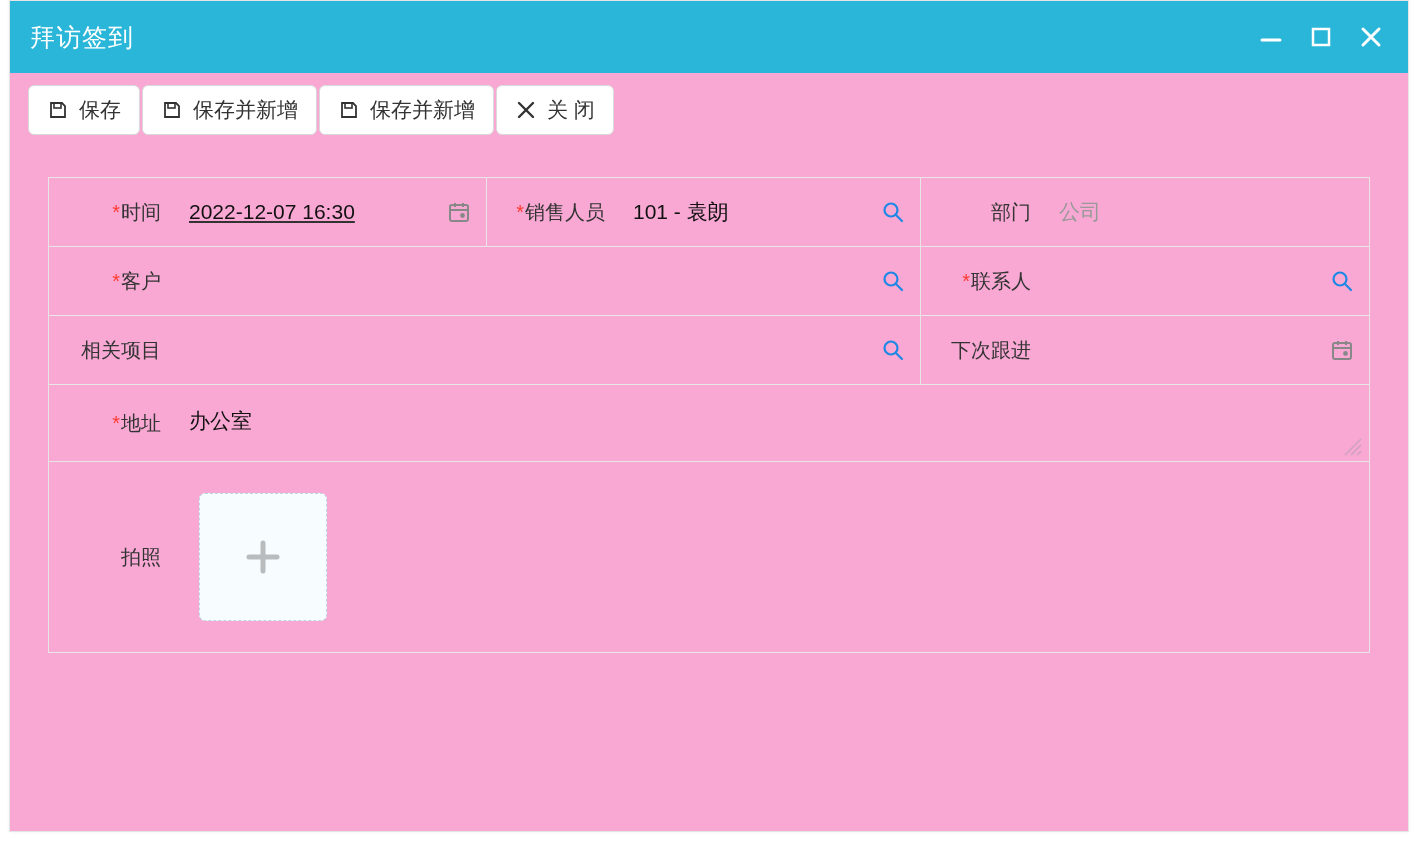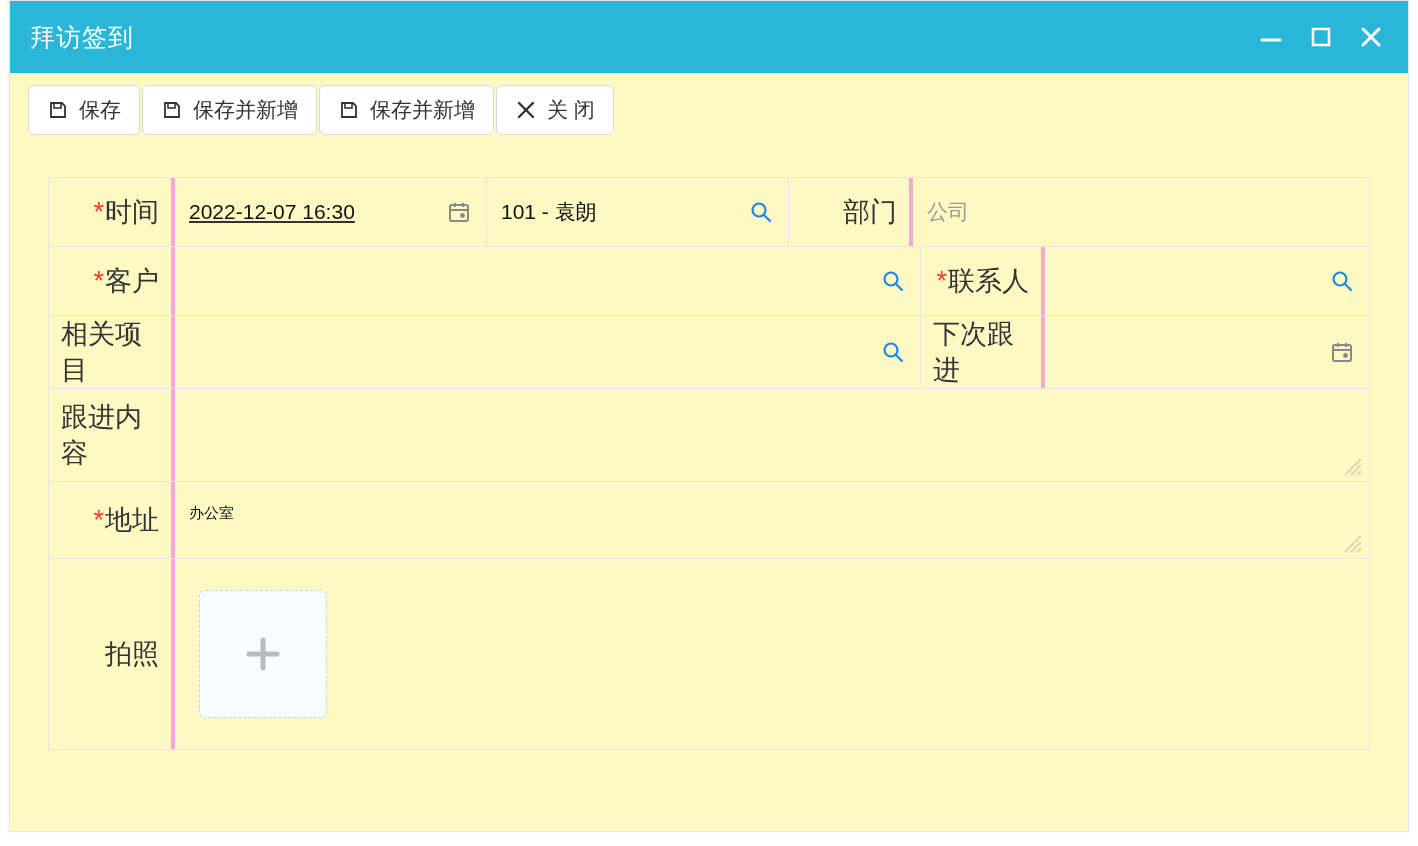--- a/index.html
+++ b/index.html
@@ -1,36 +1,36 @@
 <!DOCTYPE html>
 <html><head>
 <meta charset="utf-8">
 <style>
 * { box-sizing: border-box; margin: 0; padding: 0; }
 html, body { height: 100%; font-family: "Microsoft YaHei", "PingFang SC", Arial, sans-serif; background: #fff; color: #333; }
-.window { width: 1400px; height: 832px; margin: 0 auto; border: 1px solid #e5e5e5; background: #fef9c3; display: flex; flex-direction: column; box-shadow: 0 0 4px rgba(0,0,0,0.05); }
+.window { width: 1400px; height: 832px; margin: 0 auto; border: 1px solid #e5e5e5; background: #f9a8d4; display: flex; flex-direction: column; box-shadow: 0 0 4px rgba(0,0,0,0.05); }
 .titlebar { height: 72px; background: #29b6d8; display: flex; align-items: center; justify-content: space-between; padding: 0 24px 0 20px; color: #fff; }
 .titlebar .title { font-size: 25px; font-weight: 400; letter-spacing: 1px; }
 .titlebar .controls { display: flex; gap: 24px; align-items: center; }
 .titlebar .controls .ctrl { width: 26px; height: 26px; display: flex; align-items: center; justify-content: center; cursor: pointer; }
 .toolbar { padding: 12px 18px 12px 18px; display: flex; gap: 2px; }
 .btn { display: inline-flex; align-items: center; gap: 10px; border: 1px solid #d9d9d9; background: #fff; border-radius: 6px; padding: 10px 18px; font-size: 21px; color: #333; cursor: pointer; }
 .btn .bicon { width: 22px; height: 22px; display: inline-flex; align-items: center; justify-content: center; }
 .form-area { padding: 30px 38px 30px 38px; }
 .form-table { border: 1px solid #e6e6e6; width: 100%; }
 .form-row { display: flex; border-bottom: 1px solid #e6e6e6; }
 .form-row:last-child { border-bottom: none; }
-.lbl { flex: 0 0 126px; border-right: 4px solid #f9a8d4; display: flex; align-items: center; justify-content: flex-end; padding: 0 12px; font-size: 27px; color: #333; min-height: 68px; }
+.lbl { flex: 0 0 126px; border-right: 2px solid #f9a8d4; display: flex; align-items: center; justify-content: flex-end; padding: 0 12px; font-size: 20px; color: #333; min-height: 68px; }
 .req::before { content: "*"; color: #ff3b30; margin-right: 1px; }
 .fld { position: relative; display: flex; align-items: center; border-right: 1px solid #e6e6e6; padding: 0 14px; min-height: 68px; font-size: 21px; }
 .fld:last-child { border-right: none; }
 .fld input[type=text] { border: none; outline: none; width: 100%; font-size: 21px; color: #111; background: transparent; padding-right: 36px; }
 .fld input::placeholder { color: #999; }
 .fld .trailing { position: absolute; right: 14px; top: 50%; transform: translateY(-50%); width: 26px; height: 26px; display: flex; align-items: center; justify-content: center; cursor: pointer; }
-.fld textarea { border: none; outline: none; resize: none; width: 100%; height: 100%; font-size: 15px; color: #111; background: transparent; padding-top: 22px; }
+.fld textarea { border: none; outline: none; resize: none; width: 100%; height: 100%; font-size: 21px; color: #111; background: transparent; padding-top: 22px; }
 .resize-grip { position: absolute; right: 6px; bottom: 4px; width: 22px; height: 22px; opacity: 0.35; pointer-events: none; }
 .photo-cell { padding: 30px 14px 30px 24px; min-height: 190px; display: flex; align-items: center; }
 .photo-add { width: 128px; height: 128px; border: 1px dashed #b9d8e6; border-radius: 6px; background: #f7fcfe; display: flex; align-items: center; justify-content: center; cursor: pointer; }
 .photo-add svg { opacity: 0.55; }
 
 .w-time   { flex: 0 0 312px; text-decoration: underline; }
 .w-sales-l{ flex: 0 0 132px; }
 .w-sales  { flex: 0 0 302px; }
 .w-dept-l { flex: 0 0 124px; }
 .w-dept   { flex: 1 1 0; }
@@ -121,20 +121,23 @@
           <span class="trailing">
             <svg width="24" height="24" viewBox="0 0 24 24">
                 <rect x="3" y="5" width="18" height="16" rx="2" fill="none" stroke="#888" stroke-width="2"></rect>
                 <line x1="3" y1="10" x2="21" y2="10" stroke="#888" stroke-width="2"></line>
                 <line x1="8" y1="3" x2="8" y2="7" stroke="#888" stroke-width="2"></line>
                 <line x1="16" y1="3" x2="16" y2="7" stroke="#888" stroke-width="2"></line>
                 <circle cx="15.5" cy="15.5" r="2.4" fill="#888"></circle>
               </svg>
           </span>
         </div>
+        <div class="lbl w-sales-l">
+            <span class="req">销售人员</span>
+          </div>
         <div class="fld w-sales">
           <input type="text" value="101 - 袁朗" style="">
           <span class="trailing">
             <svg width="24" height="24" viewBox="0 0 24 24">
                 <circle cx="10" cy="10" r="6.5" fill="none" stroke="#1e88e5" stroke-width="2.2"></circle>
                 <line x1="15" y1="15" x2="21" y2="21" stroke="#1e88e5" stroke-width="2.2" stroke-linecap="round"></line>
               </svg>
           </span>
         </div>
         <div class="lbl w-dept-l">
@@ -195,35 +198,20 @@
                 <rect x="3" y="5" width="18" height="16" rx="2" fill="none" stroke="#888" stroke-width="2"></rect>
                 <line x1="3" y1="10" x2="21" y2="10" stroke="#888" stroke-width="2"></line>
                 <line x1="8" y1="3" x2="8" y2="7" stroke="#888" stroke-width="2"></line>
                 <line x1="16" y1="3" x2="16" y2="7" stroke="#888" stroke-width="2"></line>
                 <circle cx="15.5" cy="15.5" r="2.4" fill="#888"></circle>
               </svg>
           </span>
         </div>
       </div>
 
-      <div class="form-row row-tall">
-        <div class="lbl" style="min-height:92px;">
-            <span>跟进内容</span>
-          </div>
-        <div class="fld w-full" style="min-height:92px; align-items:stretch; padding:0 14px 0 14px;">
-          <textarea style=""></textarea>
-          <span class="resize-grip">
-            <svg width="22" height="22" viewBox="0 0 22 22">
-                <line x1="4" y1="20" x2="20" y2="4" stroke="#999" stroke-width="2"></line>
-                <line x1="10" y1="20" x2="20" y2="10" stroke="#999" stroke-width="2"></line>
-                <line x1="16" y1="20" x2="20" y2="16" stroke="#999" stroke-width="2"></line>
-              </svg>
-          </span>
-        </div>
-      </div>
 
       <div class="form-row">
         <div class="lbl" style="min-height:76px;">
             <span class="req">地址</span>
           </div>
         <div class="fld w-full" style="min-height:76px; align-items:stretch; padding:0 14px;">
           <textarea style="">办公室</textarea>
           <span class="resize-grip">
             <svg width="22" height="22" viewBox="0 0 22 22">
                 <line x1="4" y1="20" x2="20" y2="4" stroke="#999" stroke-width="2"></line>

